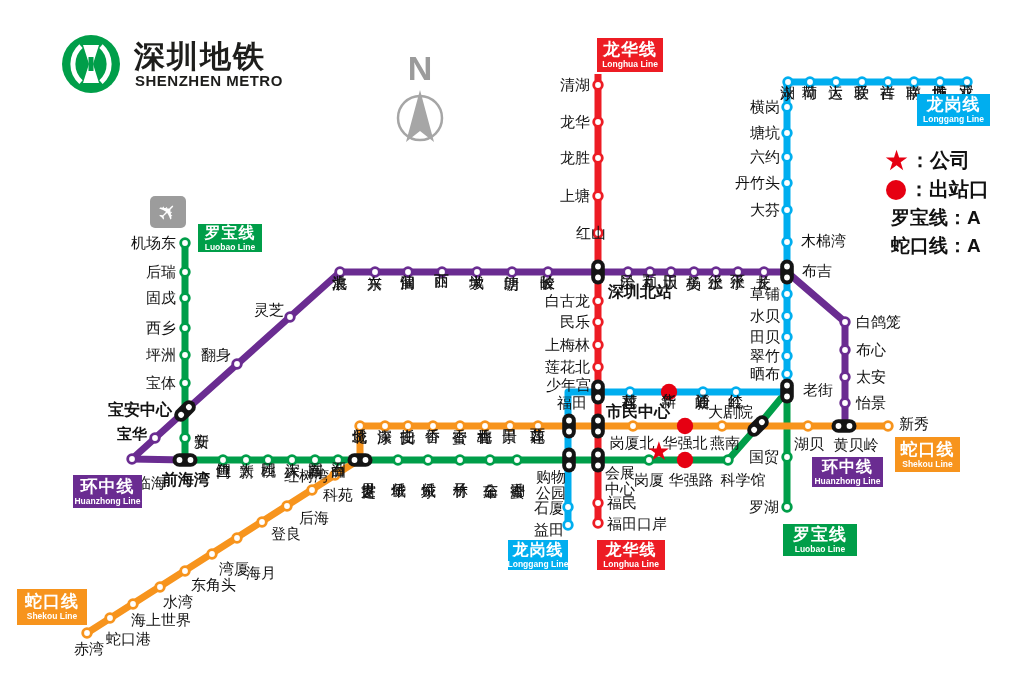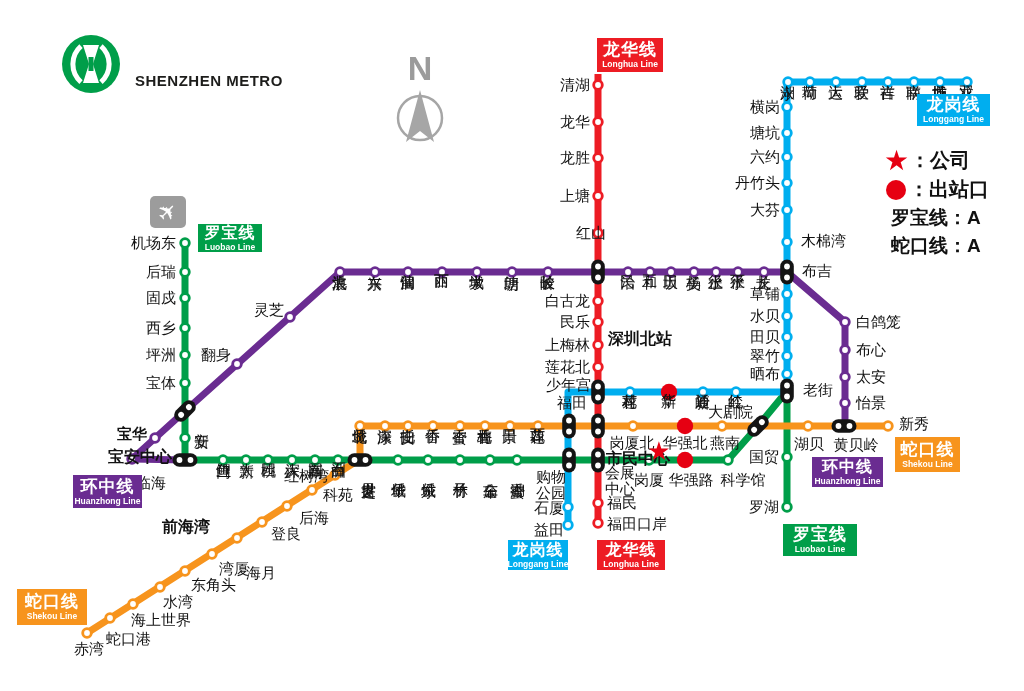--- a/index.html
+++ b/index.html
@@ -2,21 +2,21 @@
 <html><head>
 <meta charset="utf-8">
 <style>
   html,body{margin:0;padding:0;background:#fff;}
   #stage{position:relative;width:1024px;height:691px;background:#fff;overflow:hidden;
          font-family:"Liberation Sans","DejaVu Sans",sans-serif;}
   #map-svg{position:absolute;left:0;top:0;}
   #labels{position:absolute;left:0;top:0;width:100%;height:100%;pointer-events:none;}
   .lbl{position:absolute;font-size:15px;color:#121212;line-height:1.05;white-space:pre-line;}
   .lbl.vert{writing-mode:vertical-rl;text-orientation:upright;line-height:1;}
-  .lbl.bold{font-weight:bold;font-size:16px;margin-top:47px;}
+  .lbl.bold{font-weight:bold;font-size:16px;}
   .badge{position:absolute;color:#fff;display:flex;flex-direction:column;align-items:center;
          justify-content:center;line-height:1;text-align:center;}
   .badge .bzh{font-weight:bold;font-size:17px;letter-spacing:1px;}
   .badge .ben{font-size:8.5px;font-weight:bold;margin-top:2px;white-space:nowrap;}
   .star-marker{position:absolute;color:#E60012;font-size:26px;transform:translate(-50%,-54%);line-height:1;}
   
   .title-zh{position:absolute;left:134px;top:36px;font-size:31px;font-weight:bold;color:#1d1d1b;letter-spacing:2px;}
   .title-en{position:absolute;left:135px;top:72px;font-size:15px;font-weight:bold;color:#1d1d1b;letter-spacing:0.5px;}
   
   #legend{position:absolute;left:884px;top:146px;color:#111;}
@@ -377,20 +377,21 @@
       </div>
     </div>
 
   <svg width="62" height="62" style="position:absolute;left:60px;top:33px;">
     <circle cx="31" cy="31" r="29" fill="#009E49"></circle>
     <path d="M21 13 A24 24 0 0 0 21 49" stroke="#fff" stroke-width="5" fill="none"></path>
     <path d="M41 13 A24 24 0 0 1 41 49" stroke="#fff" stroke-width="5" fill="none"></path>
     <path d="M23 12 H39 L33 31 L39 50 H23 L29 31 Z" fill="#fff"></path>
     <rect x="28.5" y="24" width="5" height="14" fill="#009E49"></rect>
   </svg>
+  <div class="title-zh">深圳地铁</div>
   <div class="title-en">SHENZHEN METRO</div>
 
   <svg width="70" height="110" style="position:absolute;left:388px;top:48px;">
     <text x="32" y="32" text-anchor="middle" font-size="34" font-weight="bold" fill="#9b9b9b" font-family="Liberation Sans, DejaVu Sans, sans-serif">N</text>
     <circle cx="32" cy="70" r="22" stroke="#a6a6a6" stroke-width="2.5" fill="none"></circle>
     <polygon points="32,42 18,94 32,83 46,94" fill="#a6a6a6"></polygon>
   </svg>
 
   <div id="airport">
       <span>✈</span>

